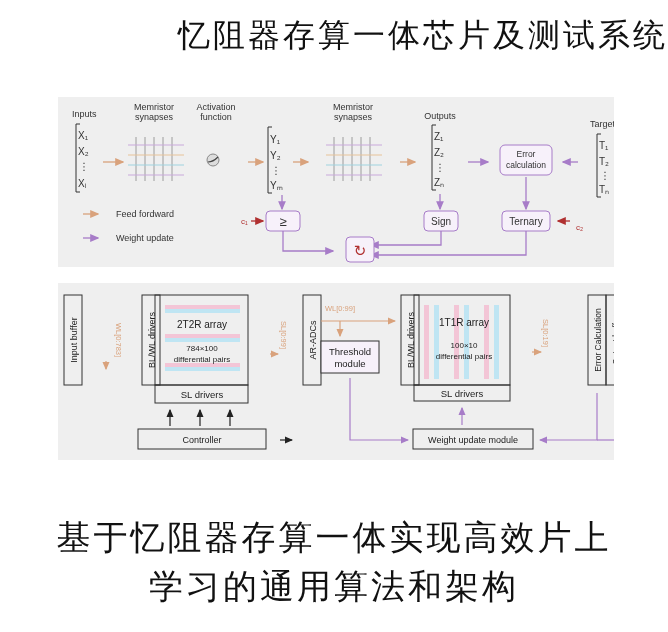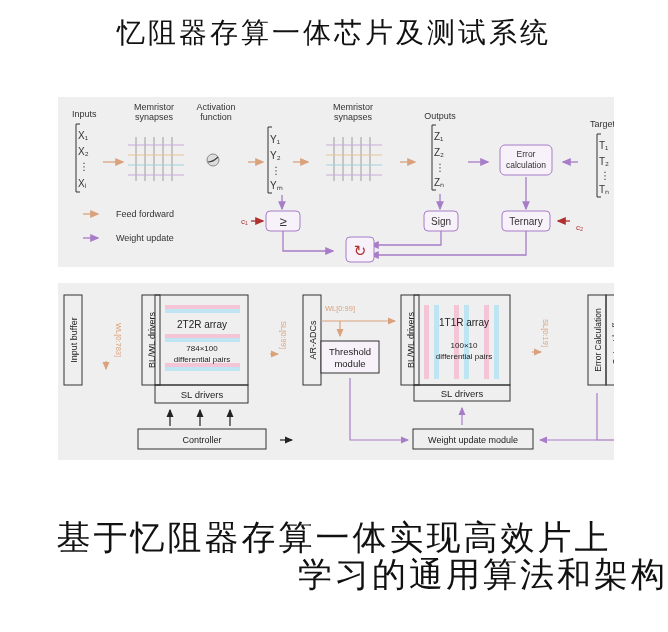--- a/index.html
+++ b/index.html
@@ -1,20 +1,20 @@
 <!DOCTYPE html>
 <html><head>
 <meta charset="utf-8">
 <style>
   html, body { margin:0; padding:0; background:#ffffff; }
   body { width:668px; height:632px; position:relative; overflow:hidden; font-family:"Liberation Sans", sans-serif; }
-  .title-top { position:absolute; left:0; top:14px; width:668px; text-align:center; font-family:"DejaVu Serif", serif; font-size:28px; letter-spacing:3px; color:#111; }
+  .title-top { position:absolute; left:0; top:14px; width:668px; text-align:right; font-family:"DejaVu Serif", serif; font-size:32px; letter-spacing:3px; color:#111; }
   .title-bottom { position:absolute; left:0; width:668px; text-align:center; font-family:Liberation Serif, serif; font-size:34px; letter-spacing:3px; color:#111; }
   .t1 { top:515px; }
-  .t2 { top:552px;text-align:right; }
+  .t2 { top:564px; }
   .panel { position:absolute; left:58px; width:556px; background:#efefef; }
   .p1 { top:97px; height:170px; }
   .p2 { top:283px; height:177px; }
   svg text { font-family:"Liberation Sans", sans-serif; }
 </style>
 </head>
 <body>
 
 <div class="title-top">忆阻器存算一体芯片及测试系统</div>
 

